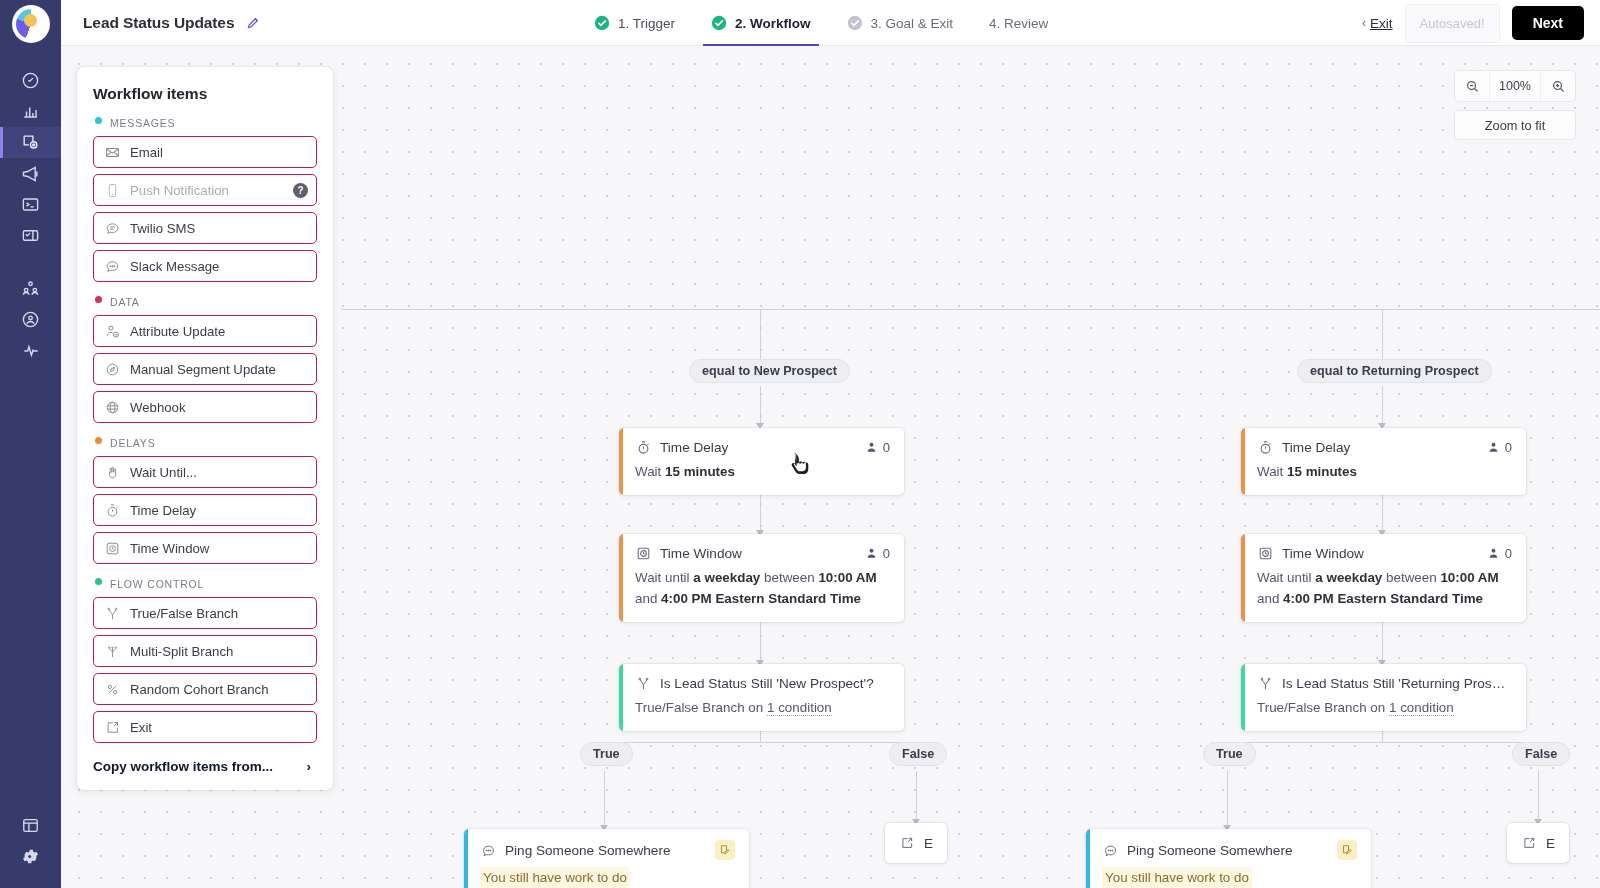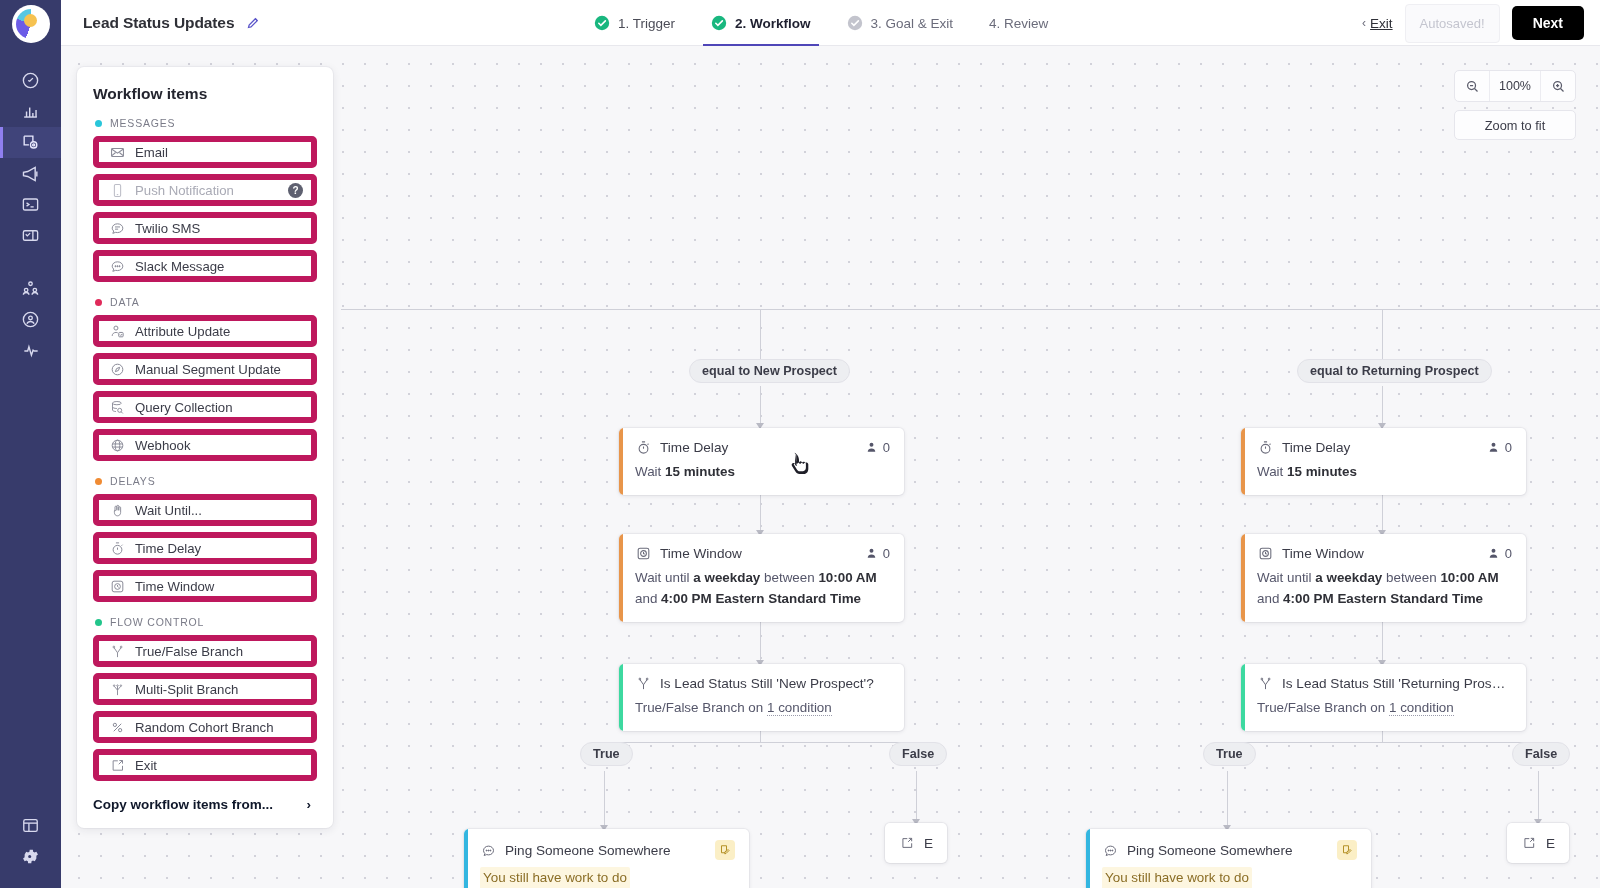--- a/index.html
+++ b/index.html
@@ -89,28 +89,28 @@
   
   .panel {
     position: absolute; left: 77px; top: 67px; width: 256px;
     background: #ffffff; border-radius: 7px;
     box-shadow: 0 2px 10px rgba(30,30,50,0.09), 0 0 0 1px rgba(30,30,50,0.035);
     padding: 18px 16px 16px 16px;
     z-index: 30;
   }
   .panel-title { font-size: 15.5px; font-weight: bold; color: #24252f; margin-bottom: 14px; }
   .group-head {
-    display: flex; align-items: center; gap: 8px; margin: 14px 0 7px 2px;
+    display: flex; align-items: flex-start; gap: 8px; margin: 14px 0 7px 2px;
     font-size: 10.5px; letter-spacing: 0.8px; color: #7a7b88; font-weight: normal;
   }
   .group-head:first-of-type { margin-top: 0; }
   .dot { width: 7px; height: 7px; border-radius: 50%; flex: 0 0 7px; }
   .wi {
     display: flex; align-items: center; gap: 10px; height: 32px;
-    border: 6px solid #be185d; border-radius: 5px; margin-bottom: 6px;
+    border: 1px solid #be185d; border-radius: 5px; margin-bottom: 6px;
     padding: 0 10px; font-size: 13.2px; color: #3b3c48; background: #ffffff;
     cursor: grab; position: relative;
   }
   .wi.disabled { color: #a9aab5; cursor: default; }
   .wi .wi-ic { width: 16px; height: 16px; flex: 0 0 16px; display: flex; align-items: center; justify-content: center; }
   .wi .help {
     position: absolute; right: 8px; width: 15px; height: 15px; border-radius: 50%;
     background: #5e6070; color: #fff; font-size: 10px; font-weight: bold;
     display: flex; align-items: center; justify-content: center; cursor: pointer;
   }
@@ -696,32 +696,20 @@
       <span class="wi-ic">
           <svg width="15" height="15" viewBox="0 0 24 24" fill="none" stroke="#8a8b98" stroke-width="1.6">
             <circle cx="12" cy="12" r="8.5"></circle>
             <path d="M15.5 8.5L10.5 10.5 8.5 15.5 13.5 13.5z"></path>
           </svg>
         </span>
       <span>Manual Segment Update</span>
     </div>
     <div class="wi">
       <span class="wi-ic">
-          <svg width="15" height="15" viewBox="0 0 24 24" fill="none" stroke="#8a8b98" stroke-width="1.5">
-            <ellipse cx="11" cy="5" rx="7" ry="2.6"></ellipse>
-            <path d="M4 5v6c0 1.4 3.1 2.6 7 2.6"></path>
-            <path d="M4 11v5c0 1.2 2.3 2.2 5.4 2.5"></path>
-            <circle cx="15.5" cy="16.5" r="3.2"></circle>
-            <path d="M17.9 18.9L20.5 21.5"></path>
-          </svg>
-        </span>
-      <span>Query Collection</span>
-    </div>
-    <div class="wi">
-      <span class="wi-ic">
           <svg width="15" height="15" viewBox="0 0 24 24" fill="none" stroke="#8a8b98" stroke-width="1.6">
             <circle cx="12" cy="12" r="8.5"></circle>
             <ellipse cx="12" cy="12" rx="3.6" ry="8.5"></ellipse>
             <path d="M3.7 9.5h16.6"></path>
             <path d="M3.7 14.5h16.6"></path>
           </svg>
         </span>
       <span>Webhook</span>
     </div>
 

